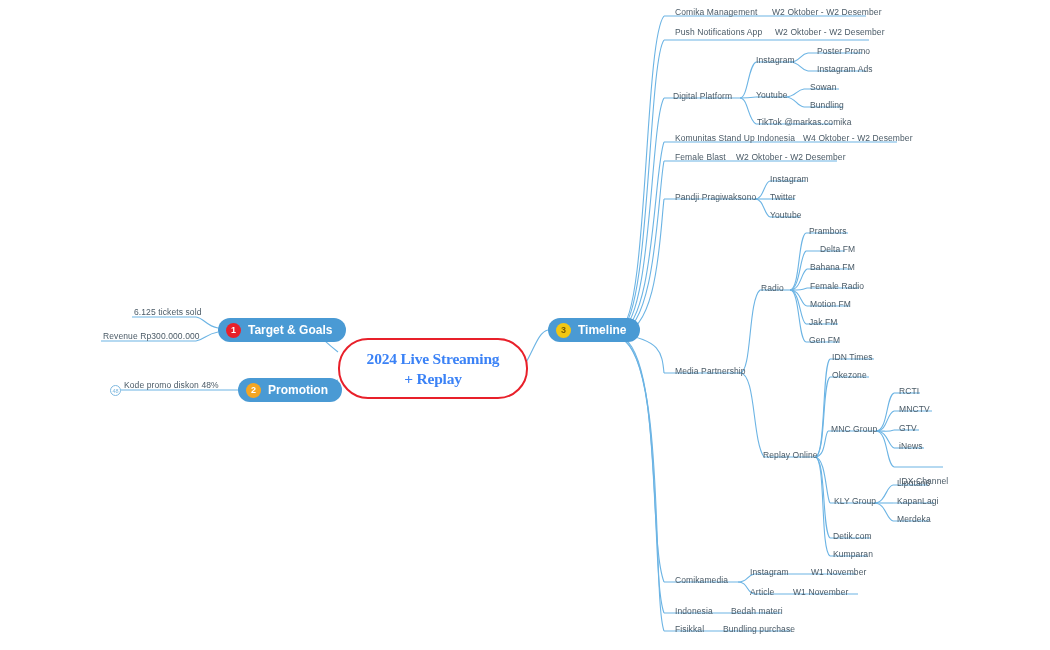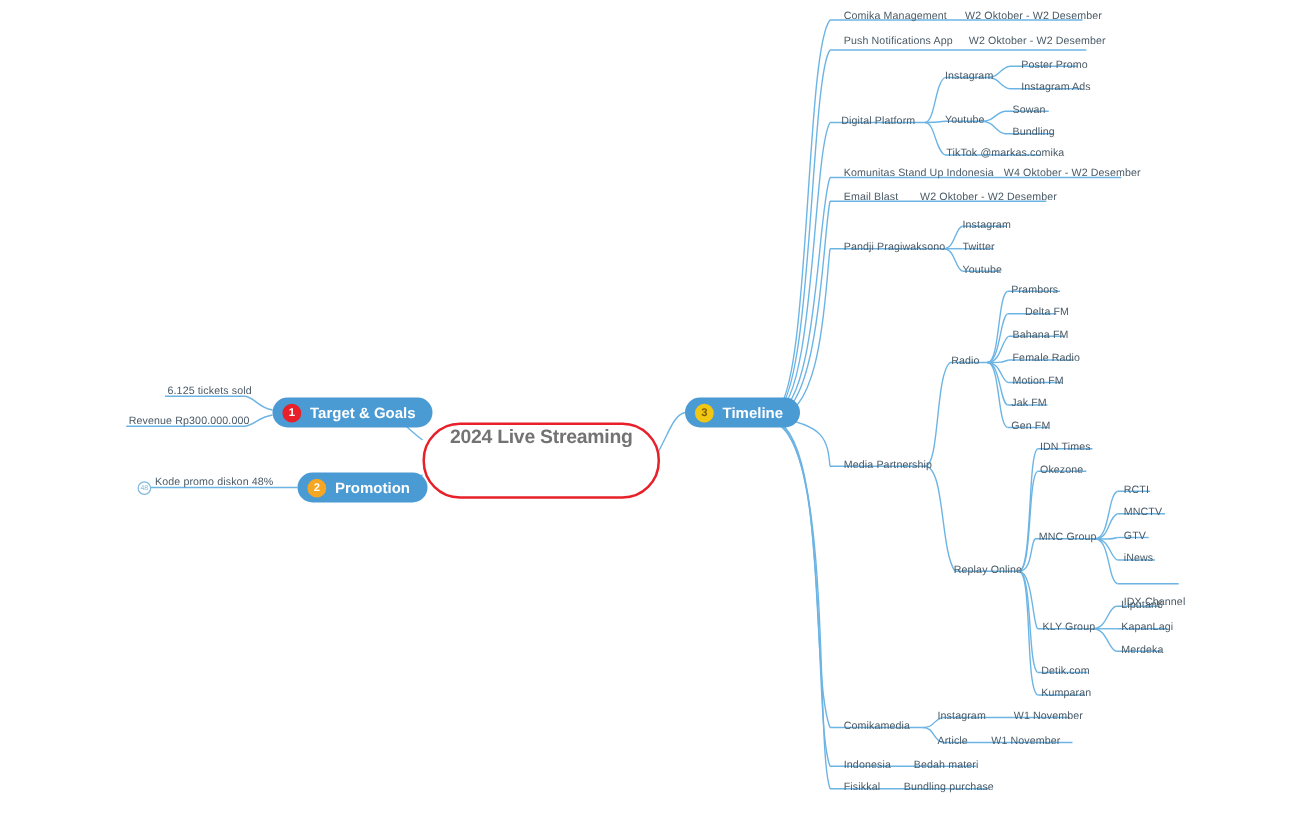--- a/index.html
+++ b/index.html
@@ -13,26 +13,27 @@
   }
   #canvas{position:absolute;left:0;top:0;width:1050px;height:650px;}
   svg.links{position:absolute;left:0;top:0;width:1050px;height:650px;pointer-events:none;}
 
   
   .central{
     position:absolute;
     border:2px solid #e8202a;
     background:#ffffff;
     border-radius:30px;
-    display:flex;justify-content:center;
+    display:flex;align-items:center;justify-content:center;
     text-align:center;
     font-weight:bold;
-    color:#737373;
+    color:#3b82f6;
     line-height:1.25;
     letter-spacing:-0.2px;
+    font-family:Liberation Serif, serif;
   }
   .central span{display:block;}
 
   
   .pill{
     position:absolute;
     background:#4a9ad4;
     border-radius:16px;
     display:flex;align-items:center;
     padding:0 14px 0 8px;
@@ -197,20 +198,21 @@
       <path d="M754 574 L 856 574"></path>
       <path d="M738 582 C 748 582 746 592 754 594"></path>
       <path d="M754 594 L 858 594"></path>
 
     </g>
   </svg>
 
   <div class="central" style="left:338px;top:338px;width:186px;height:57px;font-size:15.5px;">
     <div>
       <span>2024 Live Streaming</span>
+      <span>+ Replay</span>
     </div>
   </div>
 
   <div class="pill" style="left:218px;top:318px;height:24px;">
     <span class="badge red">1</span>
     <span class="plabel">Target &amp; Goals</span>
   </div>
 
   <div class="pill" style="left:238px;top:378px;height:24px;">
     <span class="badge orange">2</span>
@@ -242,21 +244,21 @@
 
   <div class="nd" style="left:756px;top:91px;">Youtube</div>
   <div class="nd" style="left:810px;top:83px;">Sowan</div>
   <div class="nd" style="left:810px;top:101px;">Bundling</div>
 
   <div class="nd" style="left:757px;top:118px;">TikTok @markas.comika</div>
 
   <div class="nd" style="left:675px;top:134px;">Komunitas Stand Up Indonesia</div>
   <div class="nd" style="left:803px;top:134px;">W4 Oktober - W2 Desember</div>
 
-  <div class="nd" style="left:675px;top:153px;">Email Blast</div>
+  <div class="nd" style="left:675px;top:153px;">Female Blast</div>
   <div class="nd" style="left:736px;top:153px;">W2 Oktober - W2 Desember</div>
 
   <div class="nd" style="left:675px;top:193px;">Pandji Pragiwaksono</div>
   <div class="nd" style="left:770px;top:175px;">Instagram</div>
   <div class="nd" style="left:770px;top:193px;">Twitter</div>
   <div class="nd" style="left:770px;top:211px;">Youtube</div>
 
   <div class="nd" style="left:675px;top:367px;">Media Partnership</div>
 
   <div class="nd" style="left:761px;top:284px;">Radio</div>

